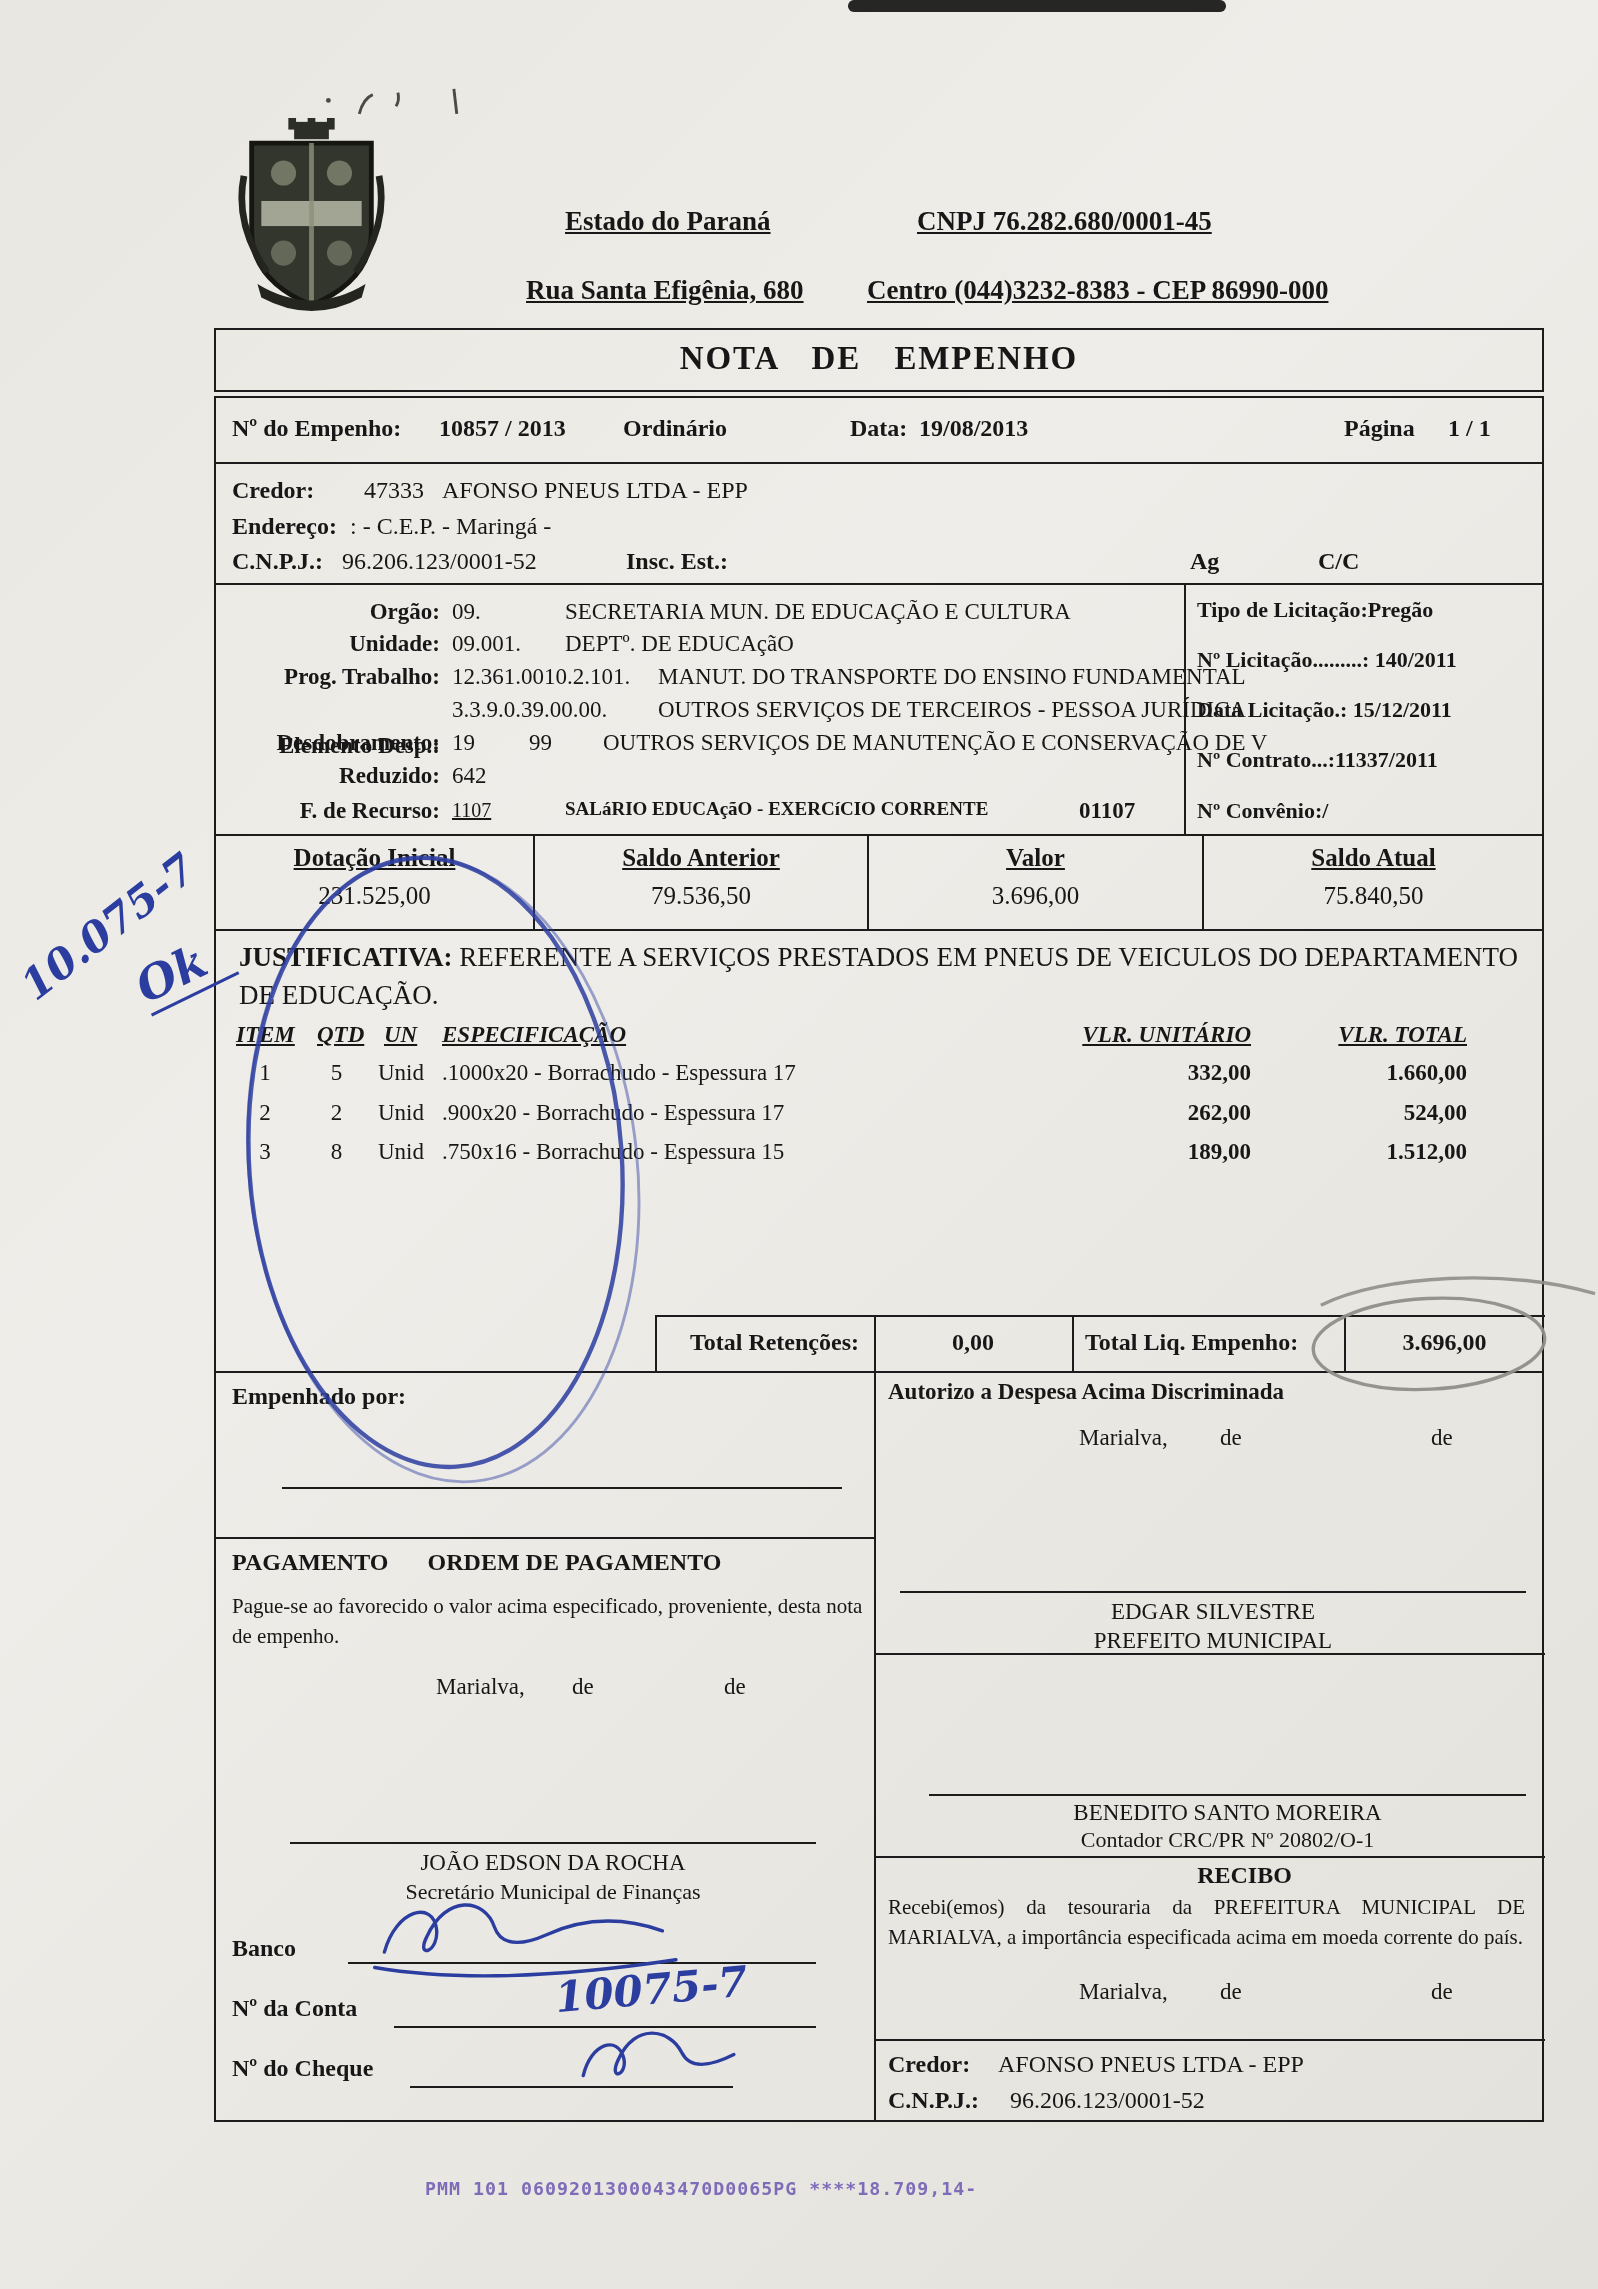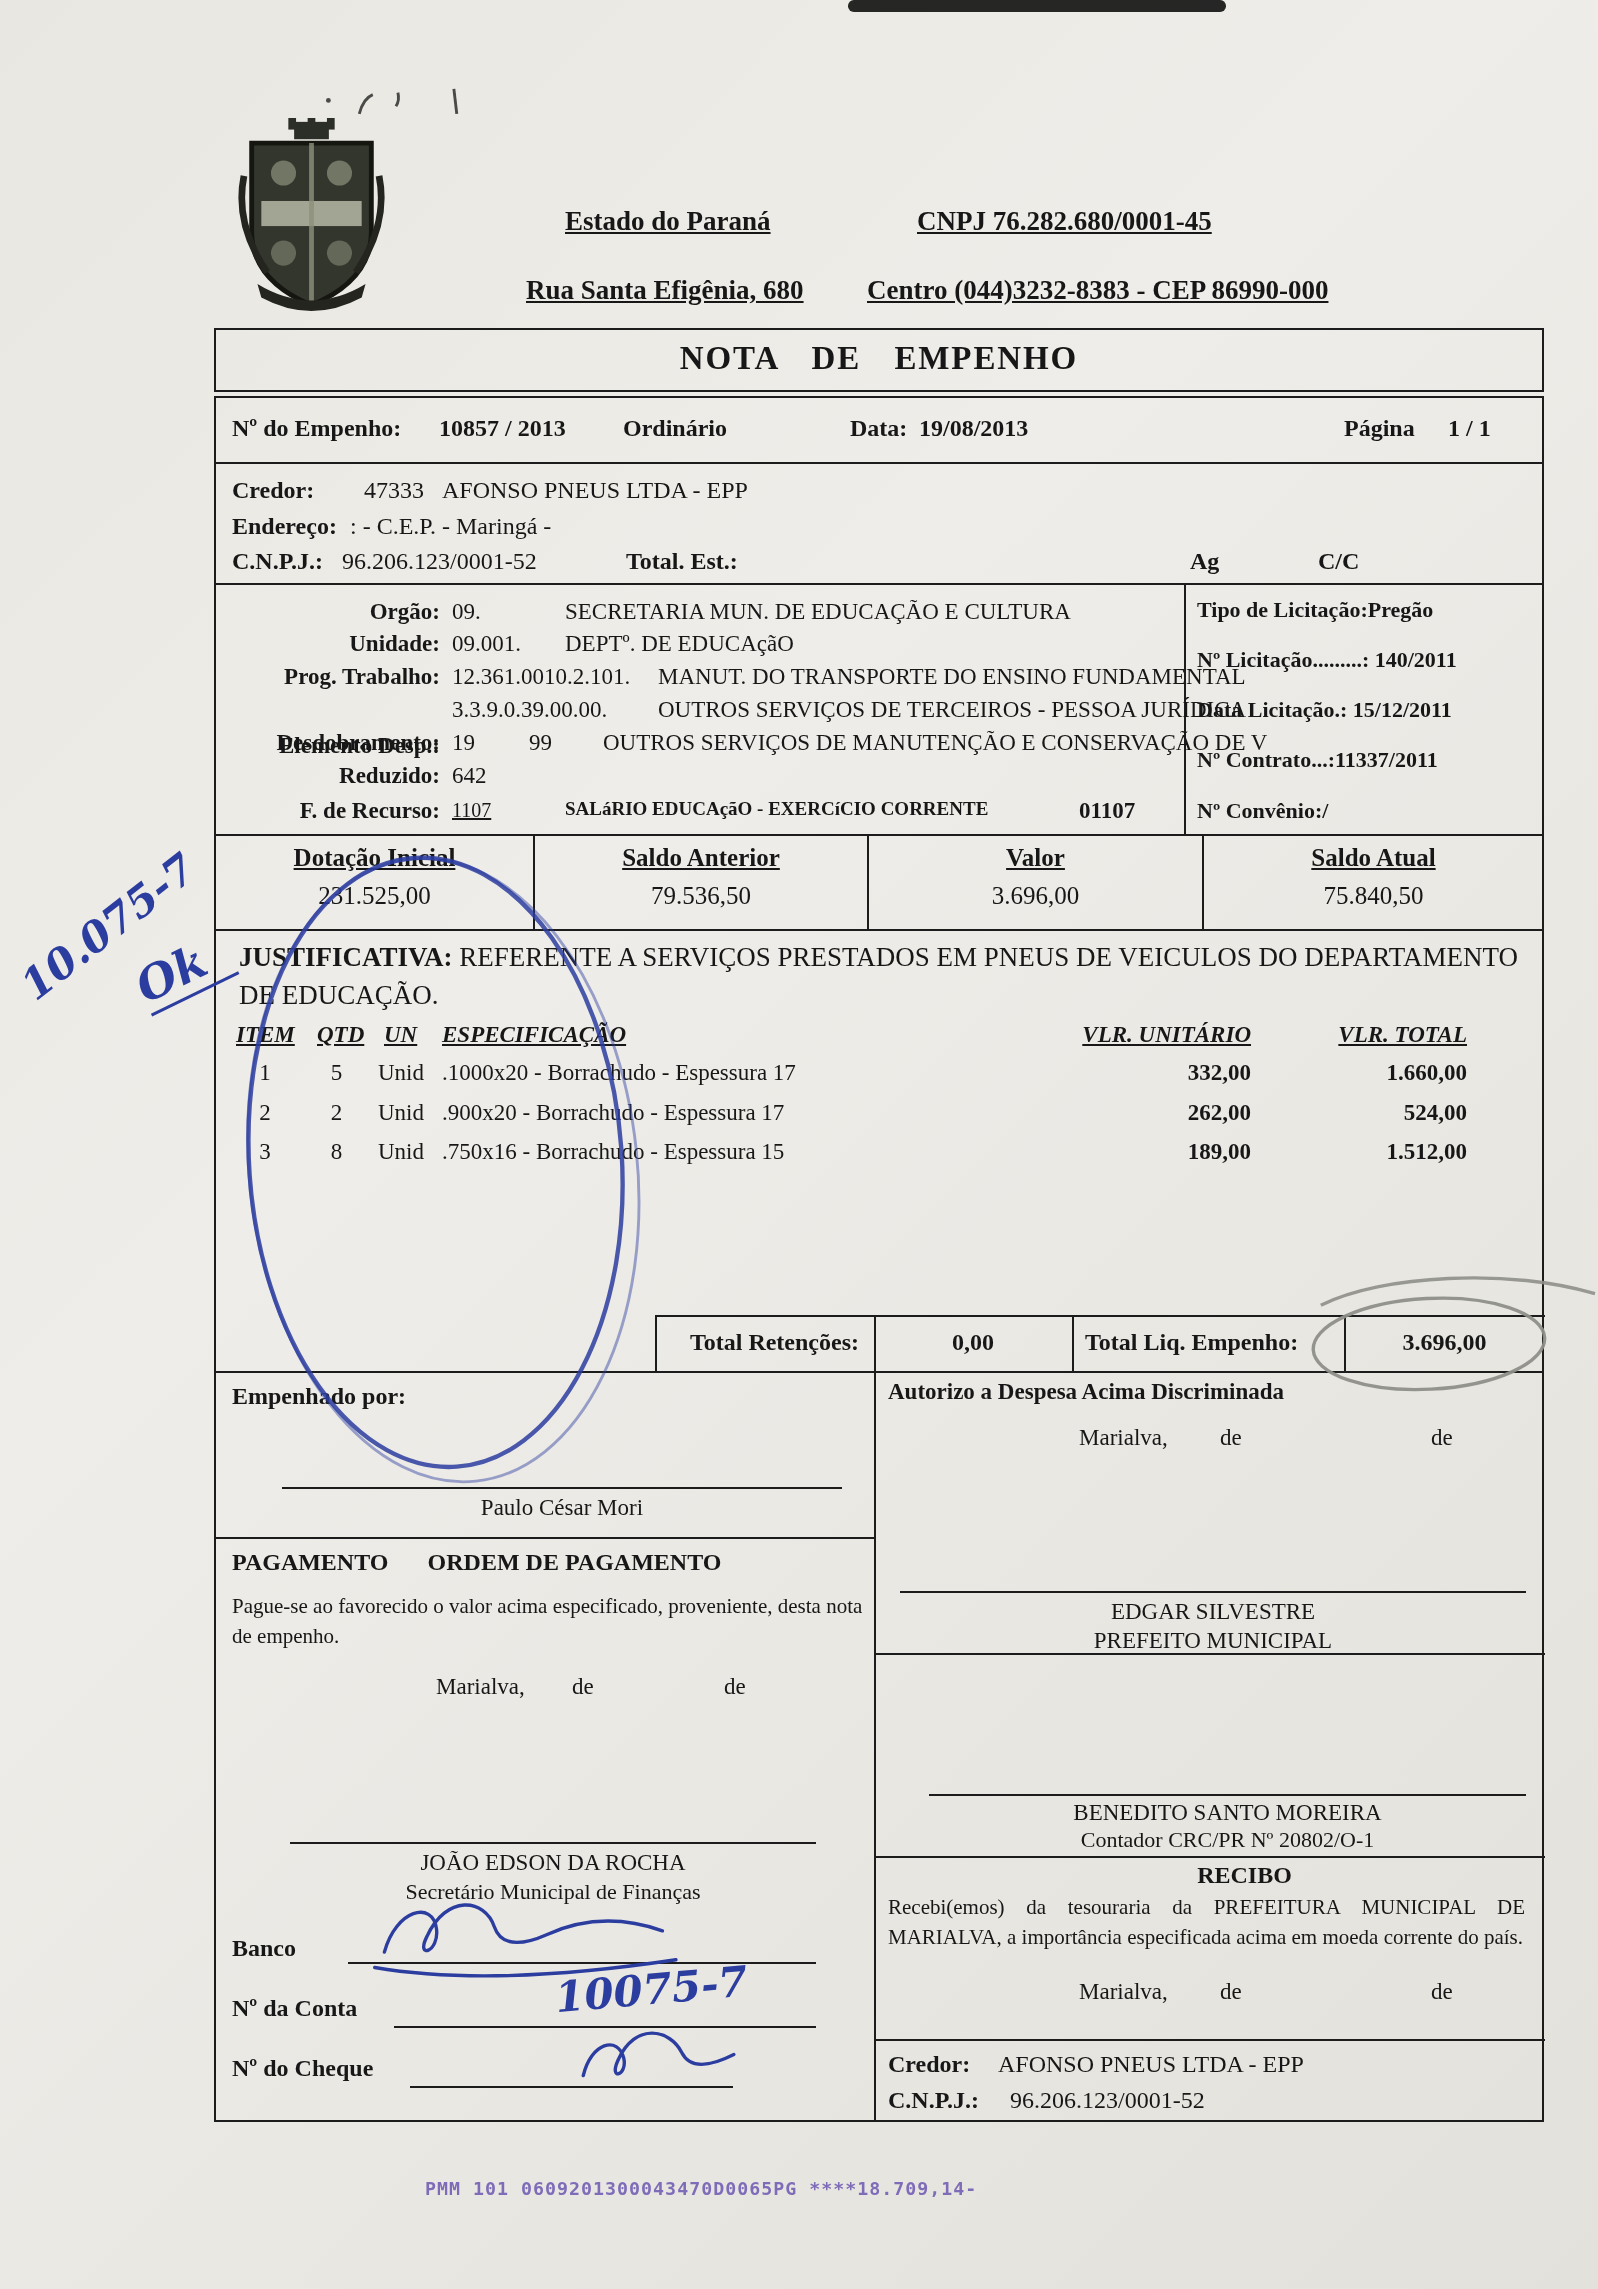--- a/index.html
+++ b/index.html
@@ -93,21 +93,21 @@
   <div class="t b" style="left:1344px;top:415px;font-size:24px;">Página</div>
   <div class="t b" style="left:1448px;top:415px;font-size:24px;">1 / 1</div>
 
   <div class="t b" style="left:232px;top:477px;font-size:24px;">Credor:</div>
   <div class="t" style="left:364px;top:477px;font-size:24px;">47333</div>
   <div class="t" style="left:442px;top:477px;font-size:24px;">AFONSO PNEUS LTDA - EPP</div>
   <div class="t b" style="left:232px;top:513px;font-size:24px;">Endereço:</div>
   <div class="t" style="left:350px;top:513px;font-size:24px;">: - C.E.P.  - Maringá -</div>
   <div class="t b" style="left:232px;top:548px;font-size:24px;">C.N.P.J.:</div>
   <div class="t" style="left:342px;top:548px;font-size:24px;">96.206.123/0001-52</div>
-  <div class="t b" style="left:626px;top:548px;font-size:24px;">Total. Est.:</div>
+  <div class="t b" style="left:626px;top:548px;font-size:24px;">Insc. Est.:</div>
   <div class="t b" style="left:1190px;top:548px;font-size:24px;">Ag</div>
   <div class="t b" style="left:1318px;top:548px;font-size:24px;">C/C</div>
 
   <div class="t b r" style="left:232px;top:599px;width:208px;font-size:23px;">Orgão:</div>
   <div class="t" style="left:452px;top:599px;font-size:23px;">09.</div>
   <div class="t" style="left:565px;top:599px;font-size:23px;">SECRETARIA MUN. DE EDUCAÇÃO E CULTURA</div>
 
   <div class="t b r" style="left:232px;top:631px;width:208px;font-size:23px;">Unidade:</div>
   <div class="t" style="left:452px;top:631px;font-size:23px;">09.001.</div>
   <div class="t" style="left:565px;top:631px;font-size:23px;">DEPTº. DE EDUCAçãO</div>
@@ -180,21 +180,20 @@
   <div class="t" style="left:442px;top:1139px;font-size:23px;">.750x16 - Borrachudo - Espessura 15</div>
   <div class="t b r" style="left:1043px;top:1139px;width:208px;font-size:23px;">189,00</div>
   <div class="t b r" style="left:1284px;top:1139px;width:183px;font-size:23px;">1.512,00</div>
 
   <div class="t b r" style="left:660px;top:1329px;width:199px;font-size:24px;">Total Retenções:</div>
   <div class="t b c" style="left:876px;top:1329px;width:194px;font-size:24px;">0,00</div>
   <div class="t b" style="left:1085px;top:1329px;font-size:24px;">Total Liq. Empenho:</div>
   <div class="t b c" style="left:1346px;top:1329px;width:197px;font-size:24px;">3.696,00</div>
 
   <div class="t b" style="left:232px;top:1383px;font-size:24px;">Empenhado por:</div>
-  <div class="t c" style="left:282px;top:1495px;width:560px;font-size:23px;">Paulo César Mori</div>
 
   <div class="t b" style="left:232px;top:1549px;font-size:24px;">PAGAMENTO</div>
   <div class="t b c" style="left:367px;top:1549px;width:415px;font-size:24px;">ORDEM DE PAGAMENTO</div>
   <div class="t w" style="left:232px;top:1591px;width:632px;font-size:21px;line-height:30px;">Pague-se ao favorecido o valor acima especificado, proveniente, desta nota de empenho.</div>
   <div class="t" style="left:436px;top:1674px;font-size:23px;">Marialva,</div>
   <div class="t" style="left:572px;top:1674px;font-size:23px;">de</div>
   <div class="t" style="left:724px;top:1674px;font-size:23px;">de</div>
 
   <div class="t c" style="left:290px;top:1850px;width:526px;font-size:23px;">JOÃO EDSON DA ROCHA</div>
   <div class="t c" style="left:290px;top:1879px;width:526px;font-size:22px;">Secretário Municipal de Finanças</div>

